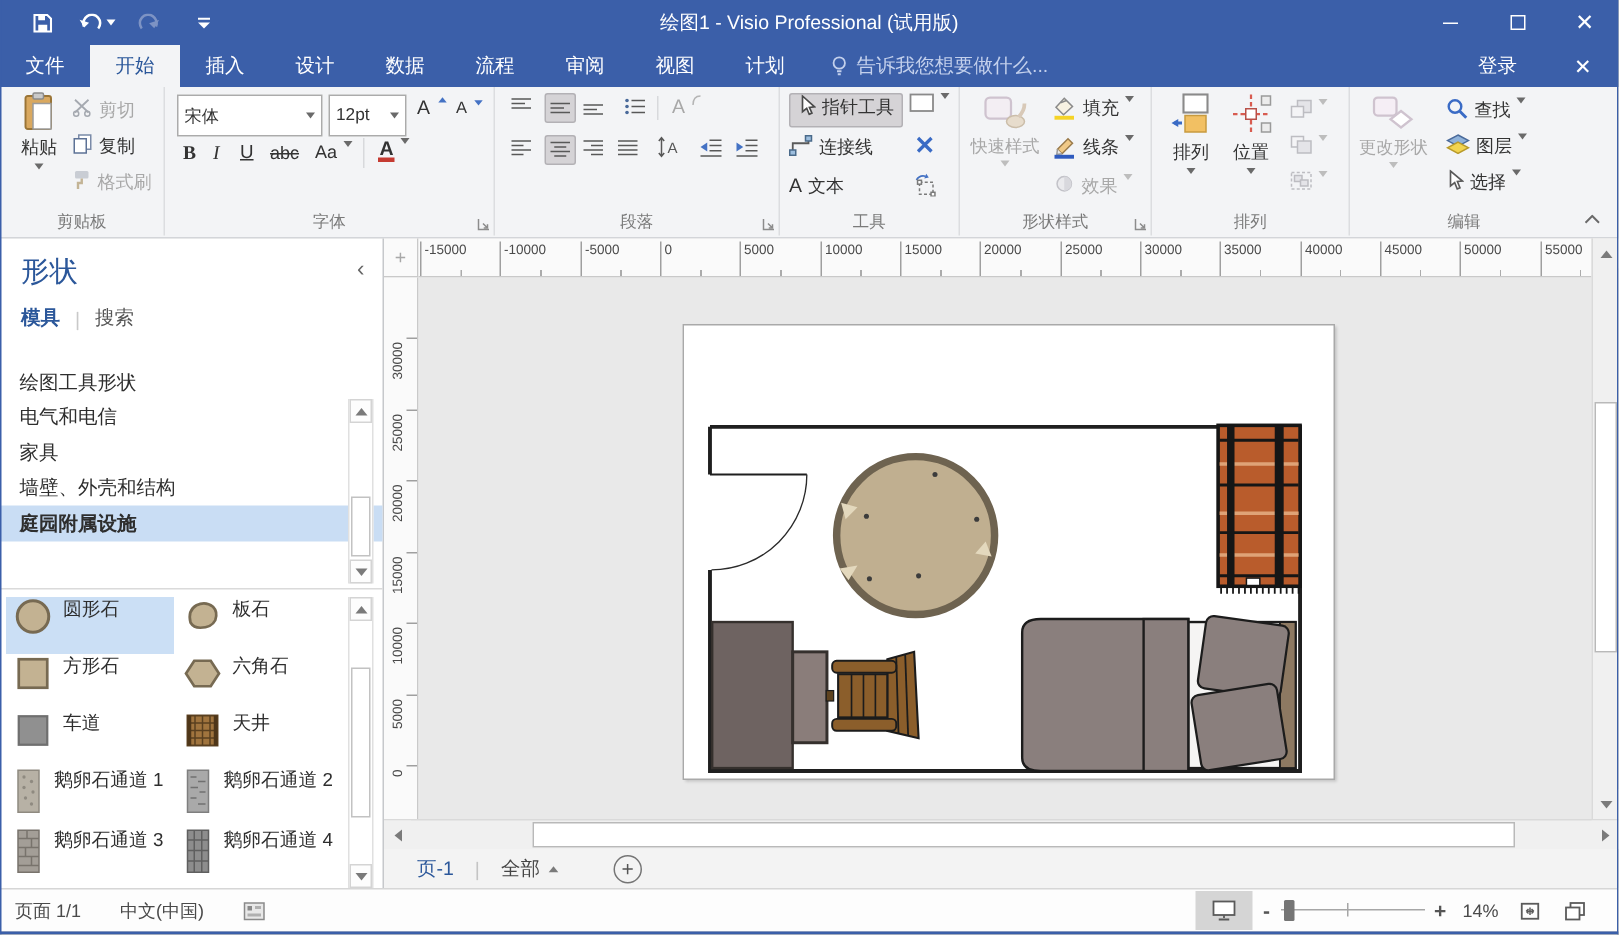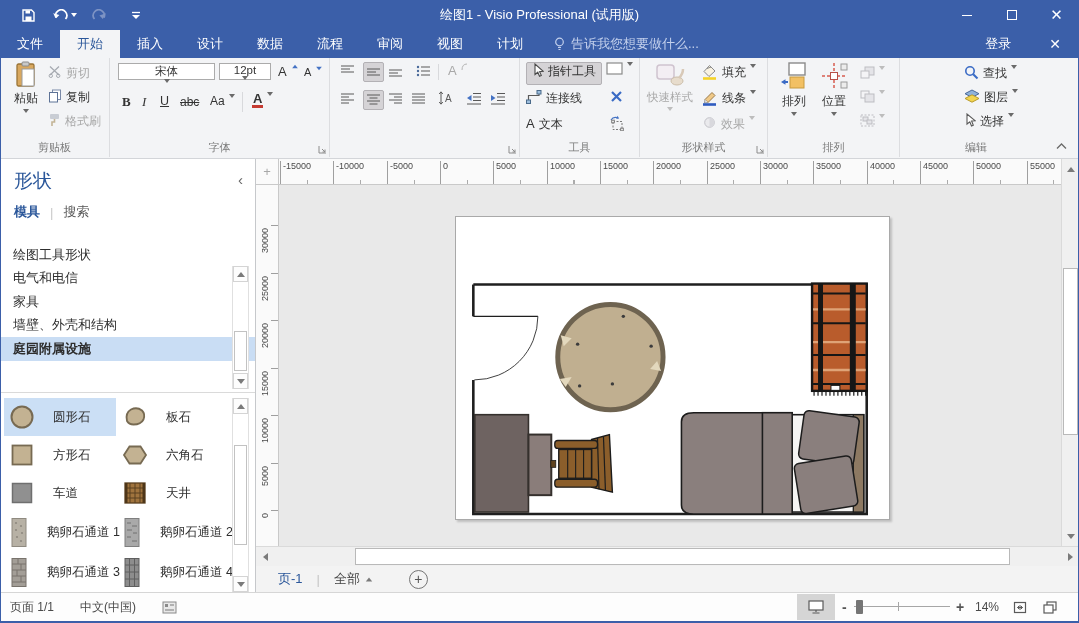--- a/index.html
+++ b/index.html
@@ -27,21 +27,21 @@
 .tclose{padding:0 18px;font-size:14px;}
 
 .ribbon{position:absolute;top:58px;left:0;right:0;height:101px;background:#f3f4f6;border-bottom:1px solid #d3d5d9;font-size:12px;color:#333;}
 .rgroup{position:absolute;top:0;bottom:1px;border-right:1px solid #dcdde0;}
 .glabel{position:absolute;bottom:2px;left:0;right:0;text-align:center;font-size:11px;color:#7a7a7a;white-space:nowrap;}
 .launcher{position:absolute;right:2px;bottom:3px;}
 .bb{position:absolute;display:flex;flex-direction:column;align-items:center;justify-content:flex-start;gap:2px;font-size:12px;color:#333;text-align:center;}
 .sb{position:absolute;display:flex;align-items:flex-start;gap:4px;font-size:12px;color:#333;white-space:nowrap;}
 .dis{color:#a8a8a8 !important;}
 .on{background:#d5d3d6;border:1px solid #b3b1b5;border-radius:2px;}
-.combo{position:absolute;height:17px;background:#fff;border:1px solid #ababab;display:flex;align-items:center;justify-content:space-between;font-size:11.5px;color:#333;padding:0 4px;flex-direction:column;}
+.combo{position:absolute;height:28px;background:#fff;border:1px solid #ababab;display:flex;align-items:center;justify-content:space-between;font-size:11.5px;color:#333;padding:0 4px;}
 .dar{width:0;height:0;border-left:3.5px solid transparent;border-right:3.5px solid transparent;border-top:4px solid #6a6a6a;display:inline-block;flex:none;}
 .dis>.dar{border-top-color:#bdbdbd;}
 .vsep{position:absolute;width:1px;background:#d8d9dc;}
 .bserif{font-family:"Liberation Serif",serif;font-weight:bold;font-size:13px;}
 .iserif{font-family:"Liberation Serif",serif;font-style:italic;font-size:13px;}
 .uline{text-decoration:underline;font-size:12.5px;}
 .strike{text-decoration:line-through;font-size:12px;}
 .fontcolor{font-weight:bold;font-size:13px;border-bottom:3px solid #c53b32;line-height:13px;padding:0 1px;}
 .collapse{position:absolute;right:12px;bottom:8px;}
 
@@ -51,21 +51,21 @@
 .ptabs{position:absolute;left:14px;top:44px;display:flex;align-items:center;gap:10px;font-size:13px;}
 .ptab-on{color:#2b579a;font-weight:bold;}
 .ptab-off{color:#555;}
 .ptabsep{color:#c9c9c9;}
 .stlist{position:absolute;left:0;top:84px;right:0;}
 .strow{height:23.5px;display:flex;align-items:center;padding-left:13px;gap:8px;}
 .strow.sel{background:#c9ddf4;font-weight:bold;}
 .tri-r{width:0;height:0;border-top:4px solid transparent;border-bottom:4px solid transparent;border-left:5px solid #4a4a4a;display:inline-block;}
 .pdivider{position:absolute;left:0;right:0;top:233px;border-top:1px solid #dadada;}
 .shape-grid{position:absolute;left:4px;top:239px;width:226px;}
-.scell{position:absolute;display:flex;align-items:center;gap:18px;padding-left:5px;height:38px;width:112px;}
+.scell{position:absolute;display:flex;gap:7px;padding-left:5px;height:38px;width:112px;}
 .scell.sel{background:#cbdff5;}
 .slabel{white-space:nowrap;font-size:12.5px;}
 
 .msb{position:absolute;width:17px;background:#fff;border:1px solid #e0e0e0;}
 .msb-btn{position:absolute;left:0;right:0;height:16px;background:#fdfdfd;border:1px solid #d4d4d4;display:flex;align-items:center;justify-content:center;}
 .msb-thumb{position:absolute;left:1px;right:1px;background:#fff;border:1px solid #c2c2c2;}
 .tri-u{width:0;height:0;border-left:4px solid transparent;border-right:4px solid transparent;border-bottom:5px solid #7a7a7a;}
 .tri-d{width:0;height:0;border-left:4px solid transparent;border-right:4px solid transparent;border-top:5px solid #7a7a7a;}
 .tri-l{width:0;height:0;border-top:4px solid transparent;border-bottom:4px solid transparent;border-right:5px solid #7a7a7a;}
 .tri-rr{width:0;height:0;border-top:4px solid transparent;border-bottom:4px solid transparent;border-left:5px solid #7a7a7a;}
@@ -345,20 +345,21 @@
             <path d="M7 1.5 h8 M7 5 h8 M7 8.5 h8 M1 12 h14" stroke="#585858"></path>
             <polygon points="1,3 1,9 5.5,6" fill="#4472c4"></polygon>
           </svg>
         </div>
       <span class="launcher">
           <svg width="9" height="9">
             <path d="M1 1 v7 h7" fill="none" stroke="#8c8c8c"></path>
             <path d="M4 4 l3 3 M7 4.5 V7 H4.5" stroke="#8c8c8c" fill="none"></path>
           </svg>
         </span>
+      <div class="glabel">段落</div>
     </div>
 
     <div class="rgroup" style="left:520px;width:120px;">
       <div class="sb on" style="left:6px;top:4px;height:23px;padding:0 5px;">
         <span>
             <svg width="12" height="14">
               <path d="M3 1 L3 11.5 L5.8 9.2 L7.5 13.2 L9.3 12.4 L7.6 8.6 L11 8.2 Z" fill="#fdfdfd" stroke="#4a4a4a" stroke-width="1.1"></path>
             </svg>
           </span>
         <span>指针工具</span>
@@ -509,20 +510,30 @@
               <rect x="3" y="3" width="5" height="4" fill="#e4e4e8" stroke="#bdbdc2"></rect>
               <rect x="7" y="6" width="5" height="4" fill="#e4e4e8" stroke="#bdbdc2"></rect>
             </svg>
           </span>
           <span class="dar"></span>
       </div>
       <div class="glabel">排列</div>
     </div>
 
     <div class="rgroup" style="left:900px;width:152px;border-right:none;">
+      <div class="bb dis" style="left:0;top:3px;width:58px;font-size:11.5px;">
+        <span>
+            <svg width="30" height="28">
+              <rect x="2" y="4" width="15" height="12" rx="2.5" fill="#f5eef5" stroke="#cfc3cf" stroke-width="1.5"></rect>
+              <path d="M20 13 l7 5.5 -7 5.5 -7 -5.5 Z" fill="#fff" stroke="#cfc3cf" stroke-width="1.5"></path>
+            </svg>
+          </span>
+        <span>更改形状</span>
+        <span class="dar"></span>
+      </div>
       <div class="sb" style="left:64px;top:7px;">
         <span>
             <svg width="15" height="15">
               <circle cx="6" cy="6" r="4.2" fill="none" stroke="#3a6bc5" stroke-width="1.6"></circle>
               <path d="M9.2 9.2 L13.5 13.5" stroke="#3a6bc5" stroke-width="2"></path>
             </svg>
           </span>
         <span>查找</span>
         <span class="dar"></span>
       </div>

